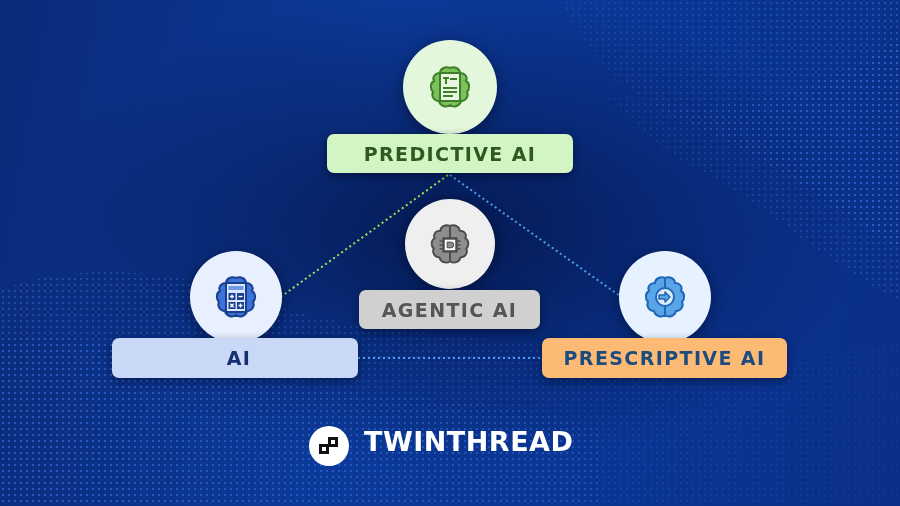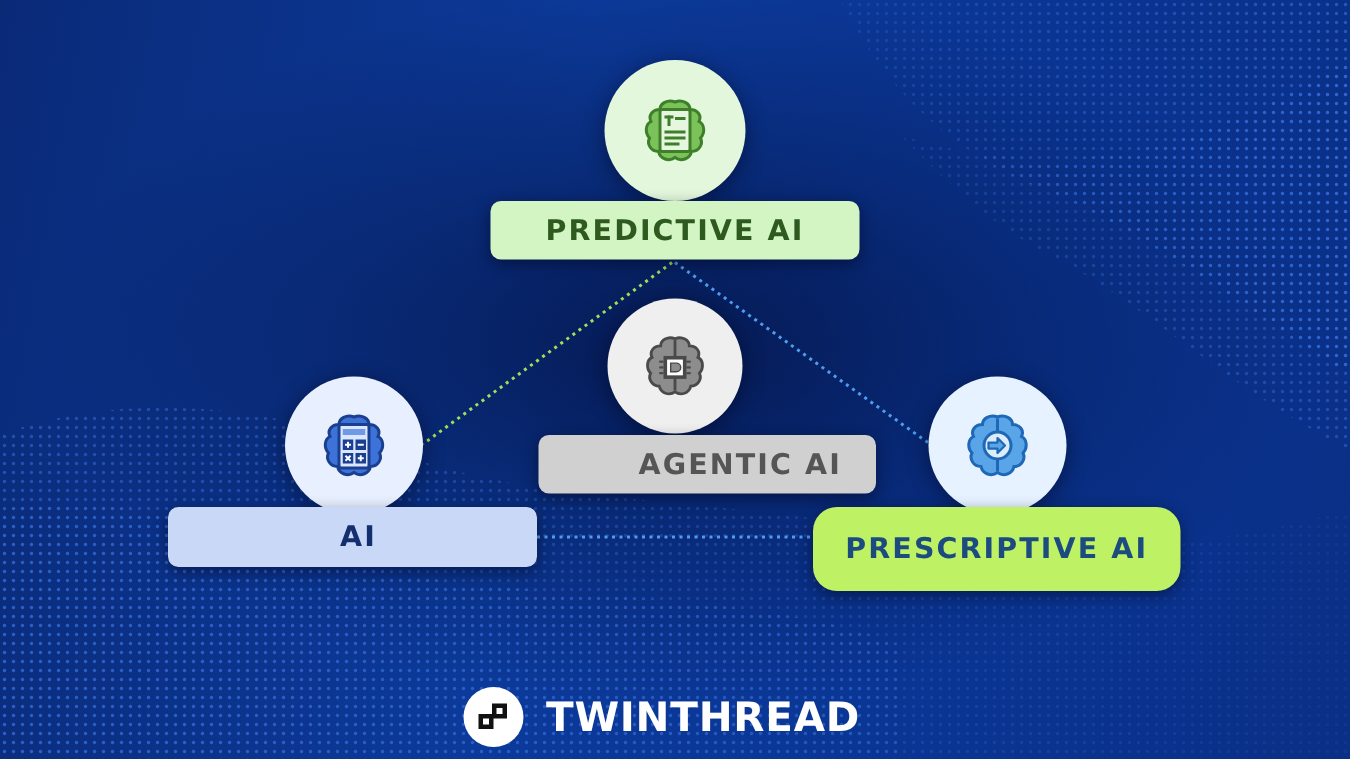--- a/index.html
+++ b/index.html
@@ -11,21 +11,21 @@
       linear-gradient(100deg, #0a2a78 0%, #0c3a9a 40%, #0a3593 70%, #0a2f86 100%);
   }
   .dots { position:absolute; inset:0; pointer-events:none; }
   .lines { position:absolute; inset:0; }
   .circle { position:absolute; border-radius:50%; display:flex; align-items:center; justify-content:center;
     box-shadow: 0 3px 14px rgba(0,0,20,0.45); }
   .label { position:absolute; border-radius:7px; display:flex; align-items:center; justify-content:center;
     box-shadow: 0 3px 10px rgba(0,0,20,0.45); font-size:19px; letter-spacing:1.4px; white-space:nowrap; }
   .label .bold { font-weight:bold; }
   .label .light { font-weight:bold; margin-left:8px; }
-  .logo { position:absolute; left:309px; top:426px; display:flex; align-items:center;margin-top:32px; }
+  .logo { position:absolute; left:309px; top:426px; display:flex; align-items:flex-start; }
   .logo-mark { width:40px; height:40px; border-radius:50%; background:#fff; display:flex; align-items:center; justify-content:center; }
   .logo-text { color:#fff; font-weight:bold; font-size:27px; letter-spacing:0.5px; margin-left:15px; font-family:"DejaVu Sans", sans-serif; }
 </style>
 </head>
 <body>
 
 <div class="bg"></div>
 
 <svg class="dots" width="900" height="506">
   <defs>
@@ -88,21 +88,21 @@
     <g stroke="#4a4a4a" stroke-width="1.5">
       <line x1="12" y1="20" x2="15" y2="20"></line>
         <line x1="12" y1="24" x2="15" y2="24"></line>
         <line x1="12" y1="28" x2="15" y2="28"></line>
       <line x1="31" y1="20" x2="34" y2="20"></line>
         <line x1="31" y1="24" x2="34" y2="24"></line>
         <line x1="31" y1="28" x2="34" y2="28"></line>
     </g>
   </svg>
 </div>
-<div class="label" style="left:359px; top:290px; width:181px; height:39px; background:#d0d0d0; color:#555555;padding-left:44px;">
+<div class="label" style="left:359px; top:290px; width:181px; height:39px; background:#d0d0d0; color:#555555;">
   <span class="bold">AGENTIC</span>
   <span class="light">AI</span>
 </div>
 
 <div class="circle" style="left:190px; top:251px; width:92px; height:92px; background:#e8f0ff;">
   <svg width="46" height="46" viewBox="0 0 46 46">
     <path d="M23 4 C18 2 13 5 13 9 C8 9 5 13 7 17 C3 19 3 25 6 28 C4 32 7 37 12 37 C13 42 19 44 23 41 C27 44 33 42 34 37 C39 37 42 32 40 28 C43 25 43 19 39 17 C41 13 38 9 33 9 C33 5 28 2 23 4 Z" fill="#3d72d9" stroke="#1a3f8f" stroke-width="2"></path>
     <rect x="13" y="9" width="20" height="29" rx="1.5" fill="#dbe7ff" stroke="#1a3f8f" stroke-width="2"></rect>
     <rect x="15.5" y="12" width="15" height="4" fill="#6f9ae8"></rect>
     <rect x="15.5" y="19" width="7" height="7" fill="#1a3f8f"></rect>
@@ -121,21 +121,21 @@
 
 <div class="circle" style="left:619px; top:251px; width:92px; height:92px; background:#e6f2ff;">
   <svg width="46" height="46" viewBox="0 0 46 46">
     <path d="M23 4 C18 2 13 5 13 9 C8 9 5 13 7 17 C3 19 3 25 6 28 C4 32 7 37 12 37 C13 42 19 44 23 41 C27 44 33 42 34 37 C39 37 42 32 40 28 C43 25 43 19 39 17 C41 13 38 9 33 9 C33 5 28 2 23 4 Z" fill="#5aa4e8" stroke="#1f68b6" stroke-width="2"></path>
     <line x1="23" y1="5" x2="23" y2="14" stroke="#1f68b6" stroke-width="2"></line>
     <line x1="23" y1="32" x2="23" y2="40" stroke="#1f68b6" stroke-width="2"></line>
     <circle cx="23" cy="23" r="9" fill="#dcecfc" stroke="#1f68b6" stroke-width="2"></circle>
     <path d="M17 21 h6 v-3 l5 5 l-5 5 v-3 h-6 z" fill="#5aa4e8" stroke="#1f68b6" stroke-width="1.5" stroke-linejoin="round"></path>
   </svg>
 </div>
-<div class="label" style="left:542px; top:338px; width:245px; height:56px; background:#bef264; color:#1c4c7f;border-radius:16px;">
+<div class="label" style="left:542px; top:338px; width:245px; height:40px; background:#fdba74; color:#1c4c7f;">
   <span class="bold">PRESCRIPTIVE</span>
   <span class="light">AI</span>
 </div>
 
 <div class="logo">
   <div class="logo-mark">
     <svg width="22" height="22" viewBox="0 0 22 22">
       <rect x="1" y="9" width="10" height="10" fill="#111"></rect>
       <rect x="4" y="12" width="4" height="4" fill="#fff"></rect>
       <rect x="10" y="2" width="10" height="10" fill="#111"></rect>

